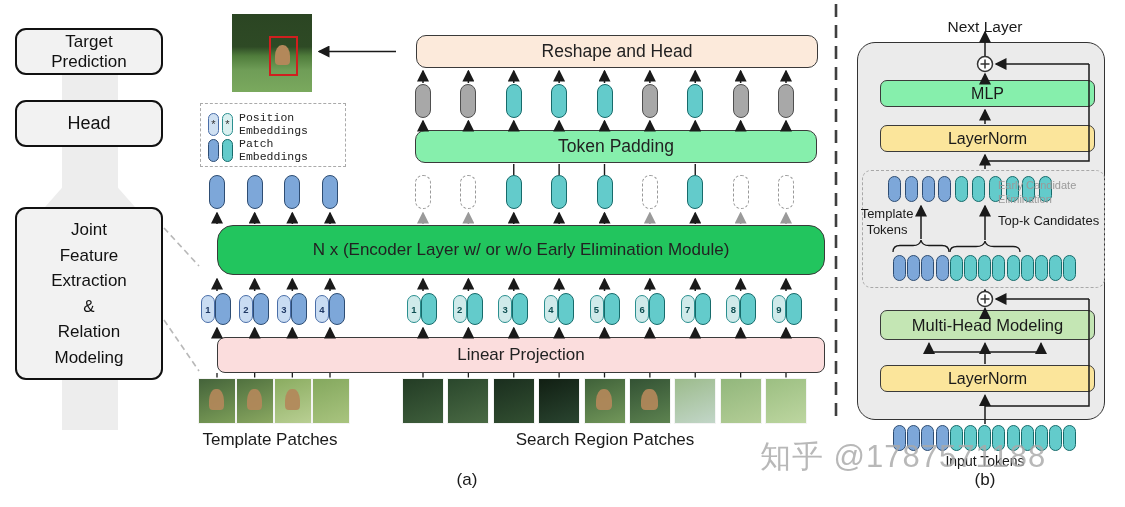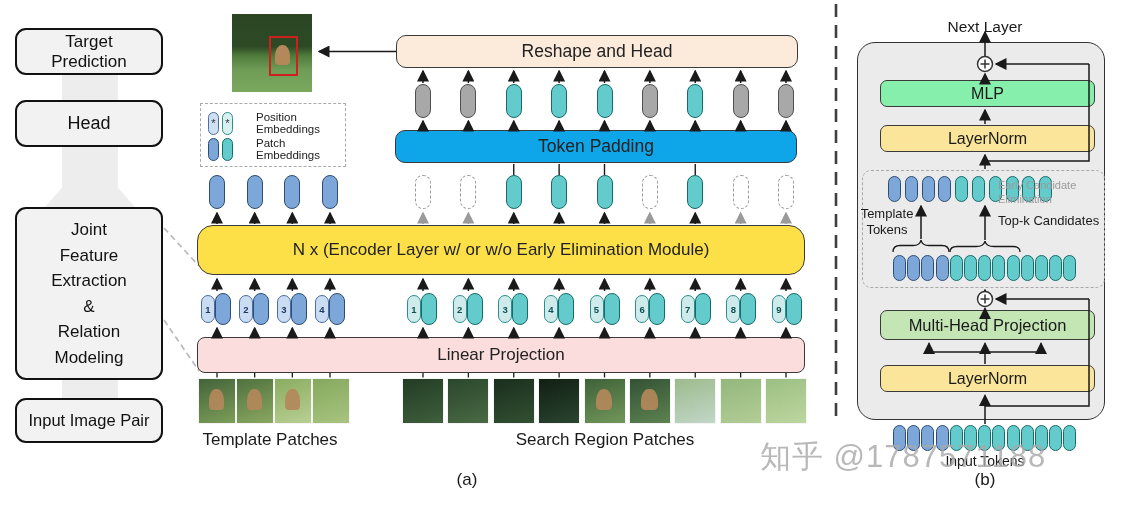--- a/index.html
+++ b/index.html
@@ -9,24 +9,24 @@
   #under{z-index:0;} #lines{z-index:4;}
   .abs{position:absolute;box-sizing:border-box;}
   .preline{white-space:pre-line;}
 
   
   .fbox{background:#f2f2f2;border:2px solid #111;border-radius:11px;z-index:2;
         display:flex;align-items:center;justify-content:center;text-align:center;
         font-size:17px;line-height:1.5;color:#111;}
   
   .bigbox{border:1.6px solid #3a3a3a;z-index:2;display:flex;align-items:center;justify-content:center;
-          font-size:17.5px;color:#222;}
+          font-size:17.5px;color:#222;margin-left:20px;}
   .peachL{background:#fceadb;border-radius:10px;}
-  .peach{background:#0ea5e9;border-radius:10px;}
-  .grayb{background:#fde047;border-radius:16px;}
+  .peach{background:#86efac;border-radius:10px;}
+  .grayb{background:#22c55e;border-radius:16px;}
   .pinkb{background:#fbdddd;border-radius:8px;}
 
   
   .trow{position:absolute;display:flex;justify-content:space-between;z-index:3;}
   .trow.flexstart{justify-content:flex-start;}
   .tok{width:16px;height:34px;border-radius:8px;border:1.4px solid #333;box-sizing:border-box;flex:none;}
   .tok.blue{background:#7da7d9;border-color:#2e4d73;}
   .tok.teal{background:#63cbcb;border-color:#176b6b;}
   .tok.gray{background:#a8a8a8;border-color:#4f4f4f;}
   .tok.dashed{background:#fff;border:1.5px dashed #999;}
@@ -46,21 +46,21 @@
   .prow.tpl .patch{width:38px;}
   .patch .deer{position:absolute;left:28%;top:22%;width:42%;height:48%;background:#b3885a;
                border-radius:45% 45% 25% 25% / 55% 55% 20% 20%;opacity:.92;}
 
   
   #legend{border:1.5px dashed #aaa;background:#fff;z-index:3;padding:7px 6px 5px 7px;
           display:flex;flex-direction:column;justify-content:space-between;}
   .legrow{display:flex;align-items:center;gap:3px;}
   .legrow .tok{width:11px;height:23px;border-radius:5.5px;border-width:1.2px;display:flex;align-items:center;
                justify-content:center;font-size:11px;color:#333;}
-  .legrow .lbl{font-size:11.5px;color:#222;margin-left:20px;}
+  .legrow .lbl{font-size:11.5px;color:#222;margin-left:3px;font-family:Liberation Mono, monospace;}
   .tok.bluevl{background:#cfe0f2;border-color:#4a6ea8;}
   .tok.tealvl{background:#d9f0f0;border-color:#2a8f8f;}
 
   
   .bbox{border:1.4px solid #3a3a3a;border-radius:7px;z-index:2;display:flex;align-items:center;
         justify-content:center;font-size:16px;color:#1a1a1a;}
   #b-outer{background:#ebebeb;border:1.6px solid #333;border-radius:18px;z-index:1;}
   #ece-box{border:1.5px dashed #a8a8a8;border-radius:9px;z-index:2;background:transparent;}
 
   .cap{font-size:17px;text-align:center;z-index:3;}
@@ -86,21 +86,20 @@
 
   <div class="abs fbox preline" style="left:15px;top:28px;width:148px;height:47px;line-height:1.15;">Target
 Prediction</div>
   <div class="abs fbox" style="left:15px;top:100px;width:148px;height:47px;font-size:18px;">Head</div>
   <div class="abs fbox preline" style="left:15px;top:207px;width:148px;height:173px;">Joint
 Feature
 Extraction
 &amp;
 Relation
 Modeling</div>
-  <div class="abs fbox" style="left:15px;top:398px;width:148px;height:45px;font-size:16.5px;">Input Image Pair</div>
 
   <div class="abs" id="result-img" style="left:232px;top:14px;width:80px;height:78px;">
     <div id="result-bbox">
         <div class="deer"></div>
       </div>
   </div>
 
   <div class="abs" id="legend" style="left:200px;top:103px;width:146px;height:64px;">
     <div class="legrow">
       <div class="tok bluevl">*</div>
@@ -268,21 +267,21 @@
       <div class="tok teal"></div>
       <div class="tok teal"></div>
       <div class="tok teal"></div>
       <div class="tok teal"></div>
       <div class="tok teal"></div>
       <div class="tok teal"></div>
       <div class="tok teal"></div>
       <div class="tok teal"></div>
     </div>
 
-  <div class="abs bbox" style="left:880px;top:310px;width:215px;height:30px;background:#c4e6b4;font-size:16.5px;">Multi-Head Projection</div>
+  <div class="abs bbox" style="left:880px;top:310px;width:215px;height:30px;background:#c4e6b4;font-size:16.5px;">Multi-Head Modeling</div>
   <div class="abs bbox" style="left:880px;top:365px;width:215px;height:27px;background:#fbe59b;">LayerNorm</div>
 
   <div class="trow small flexstart" style="left:893px;top:425px;gap:1.2px;">
       <div class="tok blue"></div>
       <div class="tok blue"></div>
       <div class="tok blue"></div>
       <div class="tok blue"></div>
       <div class="tok teal"></div>
       <div class="tok teal"></div>
       <div class="tok teal"></div>

